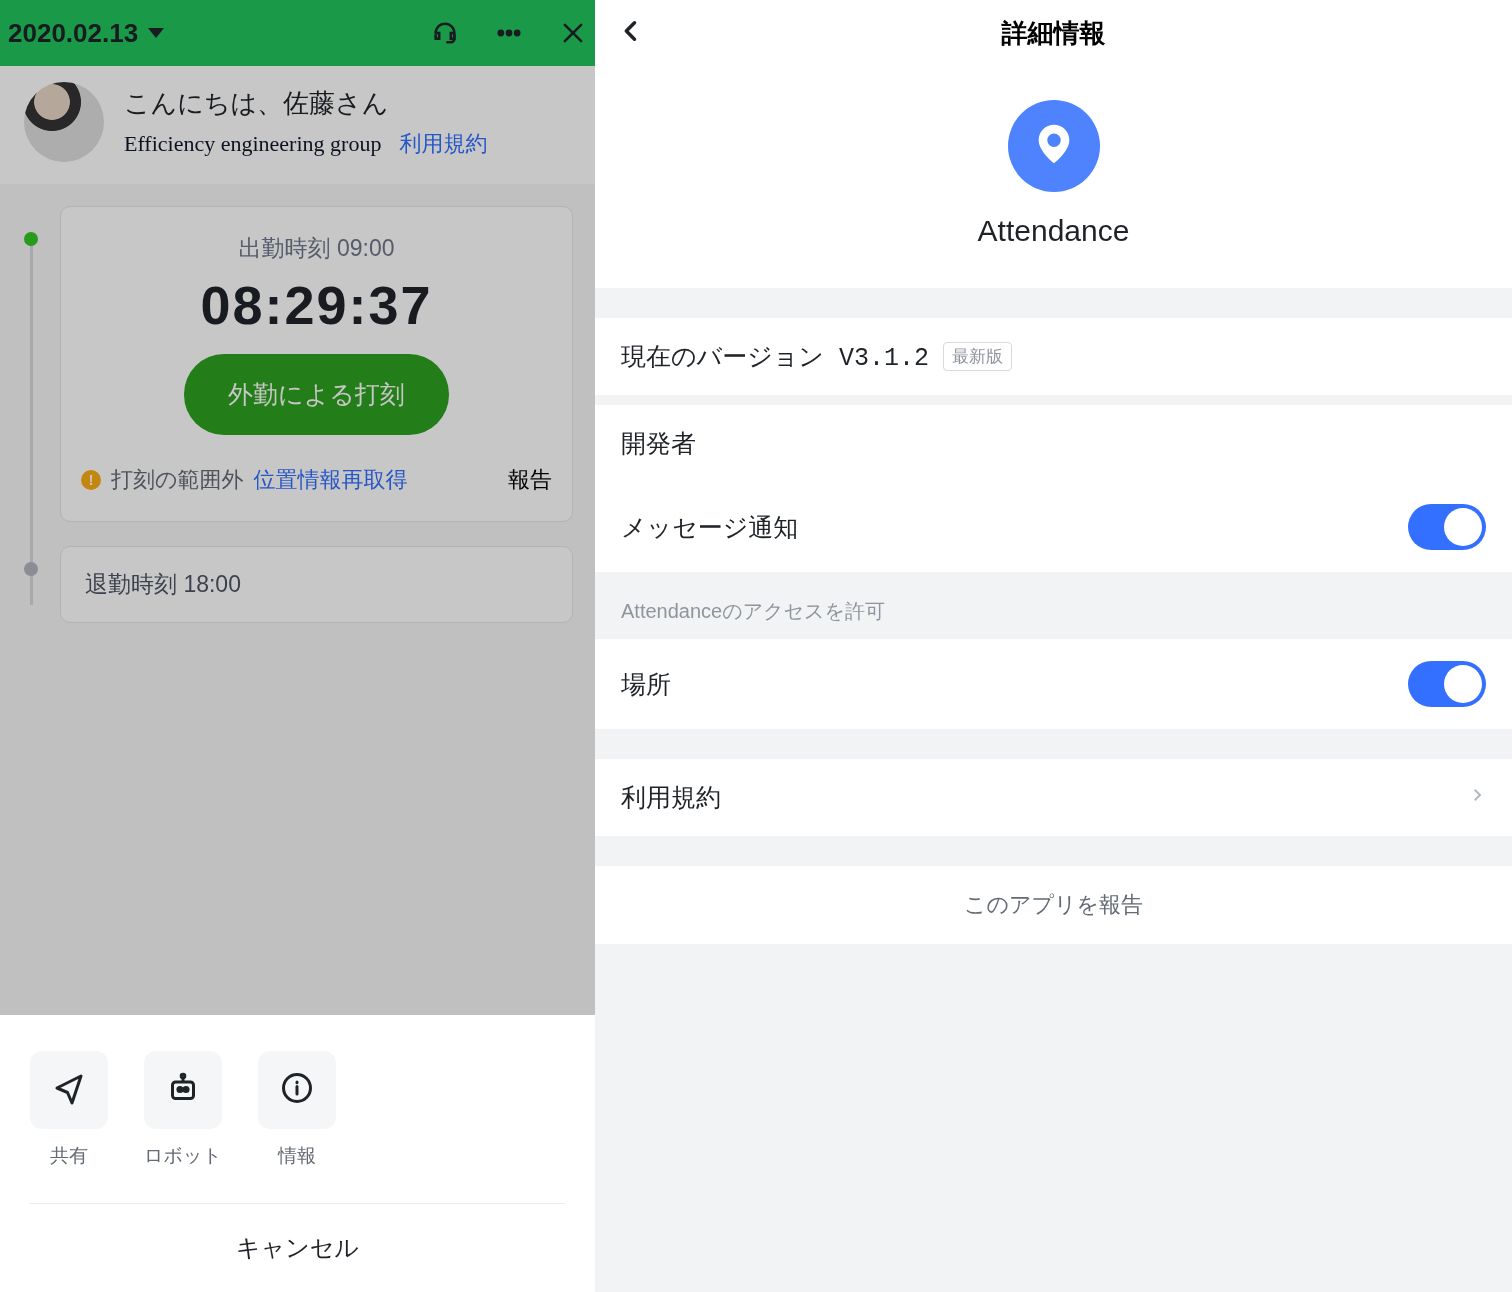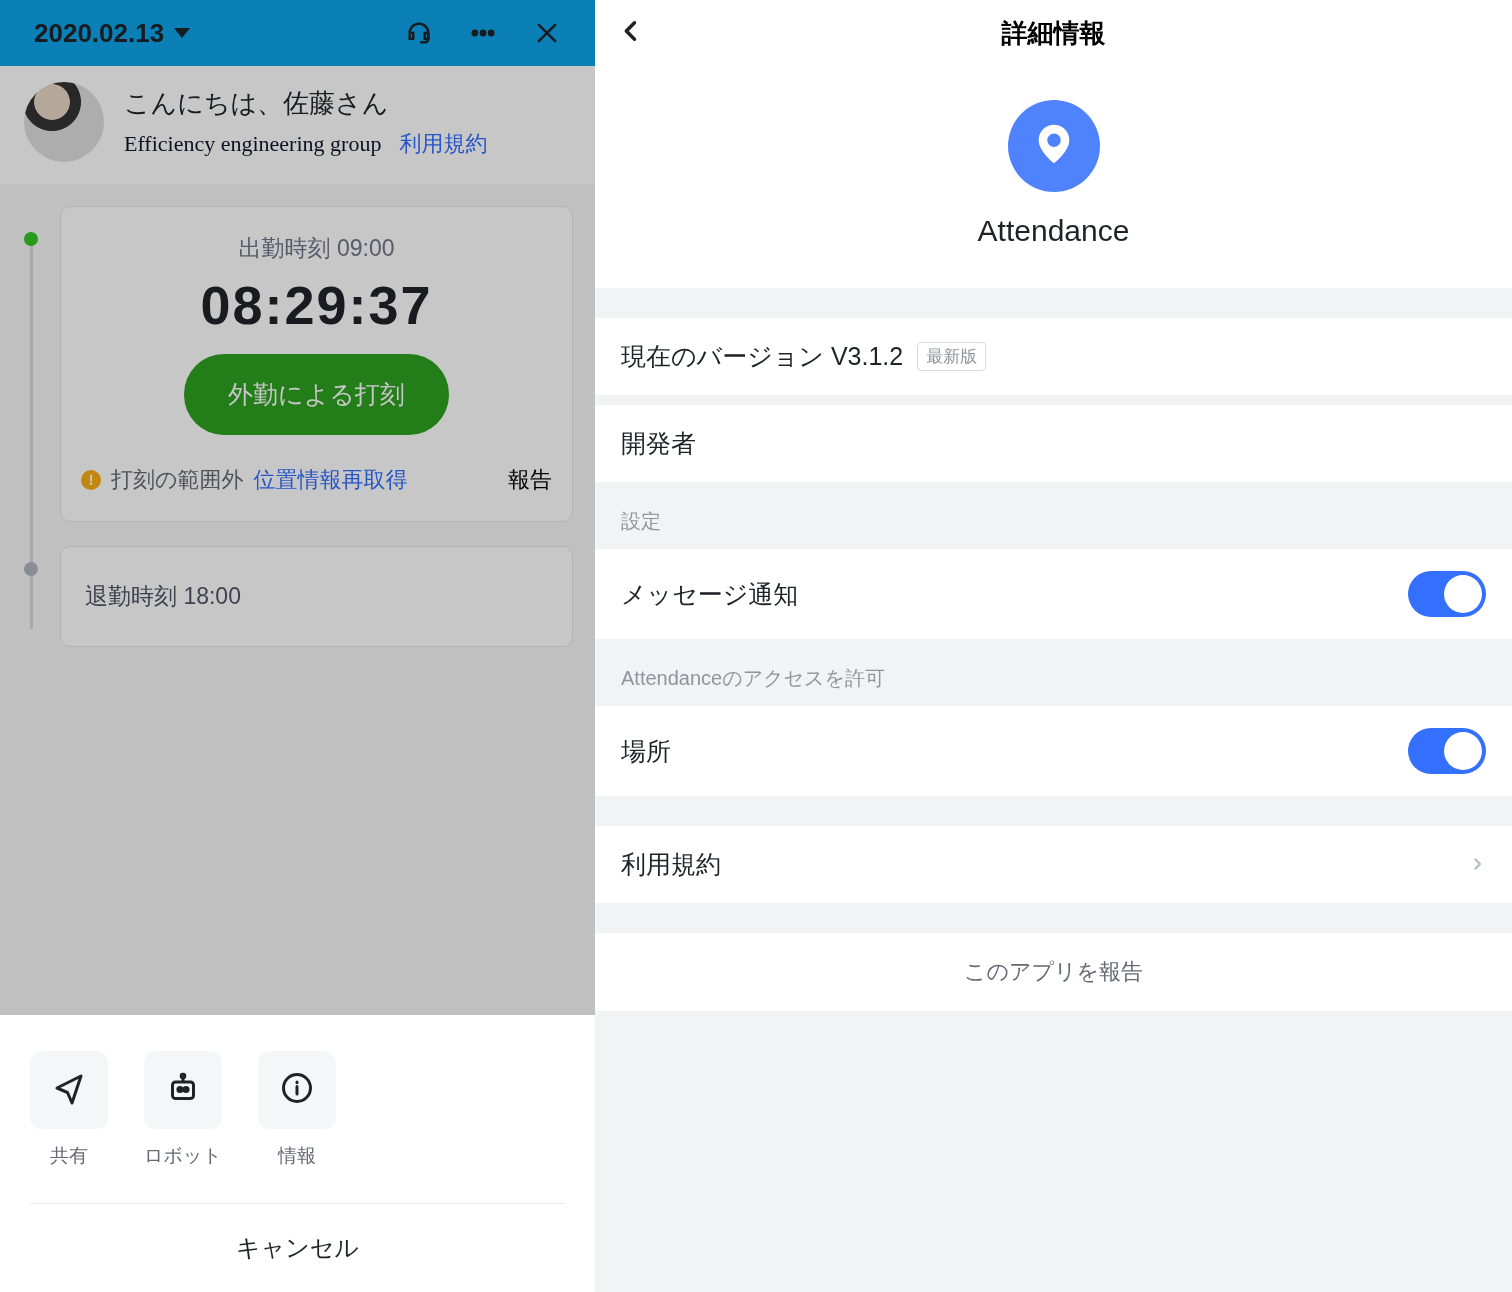--- a/index.html
+++ b/index.html
@@ -11,22 +11,22 @@
   background: #fff;
 }
 .left-panel { width: 595px; height: 100%; position: relative; background: #f6f7f8; }
 .right-panel { flex: 1; height: 100%; background: #f2f3f5; position: relative; }
 
 
 .left-dim {
   position: absolute; inset: 0; background: rgba(0,0,0,0.22); z-index: 5; pointer-events: none;
 }
 .l-header {
-  height: 66px; display: flex; align-items: center; padding: 0 34px;
-  background: #0ea5e9;
+  height: 66px; display: flex; align-items: center; padding: 0 8px;
+  background: #22c55e;
 }
 .date-pick { display: flex; align-items: center; gap: 10px; font-size: 26px; font-weight: 600; color: #1f2328; }
 .tri-down { width: 0; height: 0; border-left: 8px solid transparent; border-right: 8px solid transparent; border-top: 10px solid #1f2328; }
 .h-spacer { flex: 1; }
 .h-icon { width: 28px; height: 28px; display: flex; align-items: center; justify-content: center; margin-left: 36px; cursor: pointer; }
 .h-icon svg { width: 28px; height: 28px; stroke: #1f2328; fill: none; stroke-width: 2.2; }
 
 .l-user {
   background: #fff; padding: 16px 24px 22px; display: flex; gap: 20px; align-items: center;
 }
@@ -50,21 +50,21 @@
 .punch-btn {
   display: inline-block; background: #2ea121; color: #fff; font-size: 25px;
   padding: 24px 44px; border-radius: 40px; cursor: pointer;
 }
 .status-row { display: flex; align-items: center; gap: 10px; margin-top: 30px; font-size: 22px; text-align: left; }
 .warn-dot { width: 20px; height: 20px; border-radius: 50%; background: #faad14; color: #fff; font-size: 14px; font-weight: 700; display: flex; align-items: center; justify-content: center; flex-shrink: 0; }
 .oor { color: #646a73; }
 .reloc { color: #3370ff; }
 .report { margin-left: auto; color: #000000; }
 
-.card.out { text-align: left; padding: 34px 24px; }
+.card.out { text-align: left; padding: 22px 24px; }
 .out-label { font-size: 23px; color: #4e5666; }
 
 
 .sheet {
   position: absolute; left: 0; right: 0; bottom: 0; background: #fff; z-index: 10;
   padding: 36px 30px 0; border-top-left-radius: 0; border-top-right-radius: 0;
 }
 .sheet-items { display: flex; gap: 36px; margin-bottom: 34px; }
 .sheet-item { width: 78px; display: flex; flex-direction: column; align-items: center; gap: 14px; cursor: pointer; }
 .sheet-square { width: 78px; height: 78px; background: #f5f6f7; border-radius: 12px; display: flex; align-items: center; justify-content: center; }
@@ -84,21 +84,21 @@
 .r-title { flex: 1; text-align: center; font-size: 26px; font-weight: 600; margin-left: -32px; }
 
 .app-hero { background: #fff; padding: 34px 0 40px; text-align: center; }
 .app-icon {
   width: 92px; height: 92px; border-radius: 50%; background: #4e83fd;
   margin: 0 auto 22px; display: flex; align-items: center; justify-content: center;
 }
 .app-icon svg { width: 46px; height: 46px; fill: #fff; }
 .app-name { font-size: 30px; color: #1f2328; }
 
-.cell-group { margin-top: 30px; }
+.cell-group { margin-top: 30px; font-family: Liberation Mono, monospace; }
 .cell { background: #fff; padding: 22px 26px; font-size: 25px; color: #1f2328; display: flex; align-items: center; gap: 14px; border-top: 1px solid #f2f3f5; }
 .cell:first-child { border-top: none; }
 .cell .spacer { flex: 1; }
 .badge { font-size: 17px; color: #8f959e; border: 1px solid #d6dadd; border-radius: 4px; padding: 2px 8px; }
 .section-title { font-size: 20px; color: #8f959e; padding: 26px 26px 14px; }
 .toggle {
   width: 78px; height: 46px; border-radius: 24px; background: #3370ff; position: relative; cursor: pointer;
 }
 .toggle::after {
   content: ""; position: absolute; right: 4px; top: 4px; width: 38px; height: 38px; background: #fff; border-radius: 50%;
@@ -247,21 +247,20 @@
     </div>
   </div>
 
   <div class="cell-group" style="margin-top:10px">
     <div class="cell">
       <span>開発者</span>
       <span class="spacer"></span>
     </div>
   </div>
 
-  <div class="section-title">設定</div>
   <div class="cell-group" style="margin-top:0">
     <div class="cell">
       <span>メッセージ通知</span>
       <span class="spacer"></span>
       <div class="toggle"></div>
     </div>
   </div>
 
   <div class="section-title">Attendanceのアクセスを許可</div>
   <div class="cell-group" style="margin-top:0">

